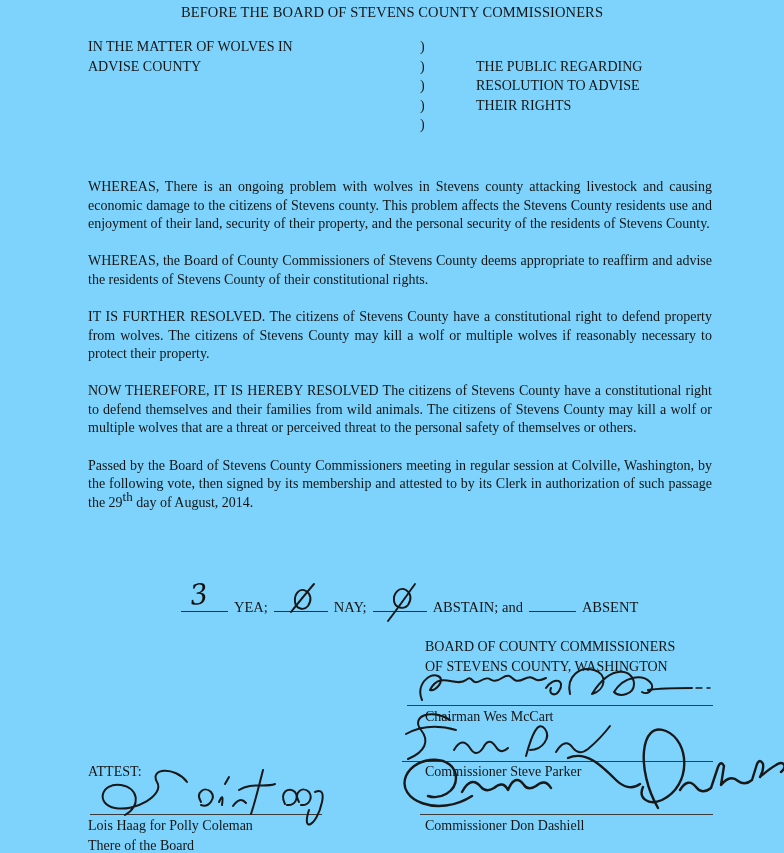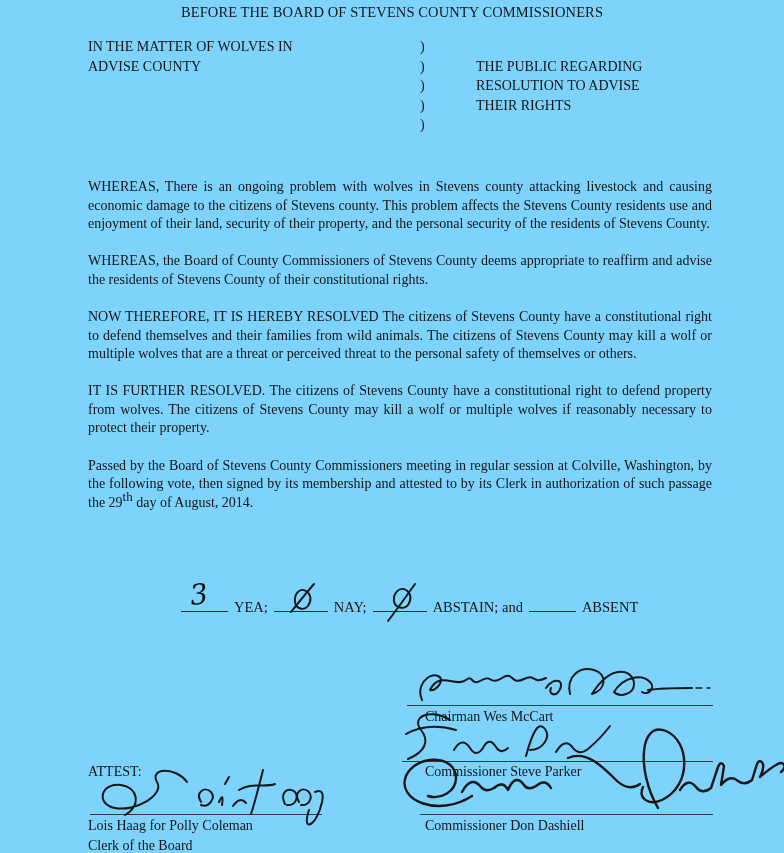--- a/index.html
+++ b/index.html
@@ -67,22 +67,22 @@
       <div>&nbsp;</div>
       <div>THE PUBLIC REGARDING</div>
       <div>RESOLUTION TO ADVISE</div>
       <div>THEIR RIGHTS</div>
     </div>
   </div>
 
   <div class="bodytext">
     <p class="para">WHEREAS, There is an ongoing problem with wolves in Stevens county attacking livestock and causing economic damage to the citizens of Stevens county. This problem affects the Stevens County residents use and enjoyment of their land, security of their property, and the personal security of the residents of Stevens County.</p>
     <p class="para">WHEREAS, the Board of County Commissioners of Stevens County deems appropriate to reaffirm and advise the residents of Stevens County of their constitutional rights.</p>
+    <p class="para">IT IS FURTHER RESOLVED. The citizens of Stevens County have a constitutional right to defend property from wolves. The citizens of Stevens County may kill a wolf or multiple wolves if reasonably necessary to protect their property.</p>
     <p class="para">NOW THEREFORE, IT IS HEREBY RESOLVED The citizens of Stevens County have a constitutional right to defend themselves and their families from wild animals. The citizens of Stevens County may kill a wolf or multiple wolves that are a threat or perceived threat to the personal safety of themselves or others.</p>
-    <p class="para">IT IS FURTHER RESOLVED. The citizens of Stevens County have a constitutional right to defend property from wolves. The citizens of Stevens County may kill a wolf or multiple wolves if reasonably necessary to protect their property.</p>
     <p class="para"><span>Passed by the Board of Stevens County Commissioners meeting in regular session at Colville, Washington, by the following vote, then signed by its membership and attested to by its Clerk in authorization of such passage the 29</span><sup>th</sup><span> day of August, 2014.</span></p>
   </div>
 
   <div class="vote-row">
     <span class="blank bw1">
         <span class="hw-three">3</span>
       </span>
     <span>YEA;</span>
     <span class="blank bw2">
       <svg class="zero-mark" width="30" height="32" viewBox="0 0 30 32">
@@ -99,20 +99,24 @@
           <path d="M20,7 C13,3 7,11 8,18 C9,25 18,27 22,22 C26,16 25,10 20,7"></path>
           <path d="M2,38 C12,25 21,12 29,1"></path>
         </g>
       </svg>
     </span>
     <span>ABSTAIN; and</span>
     <span class="blank bw3"></span>
     <span>ABSENT</span>
   </div>
 
+  <div class="board-block">
+    <div>BOARD OF COUNTY COMMISSIONERS</div>
+    <div>OF STEVENS COUNTY, WASHINGTON</div>
+  </div>
 
   <div class="sigline" style="left:407px;top:705px;width:306px;"></div>
   <div class="sigline" style="left:402px;top:761px;width:311px;"></div>
   <div class="sigline" style="left:420px;top:814px;width:293px;"></div>
   <div class="sigline" style="left:90px;top:814px;width:232px;"></div>
 
   <svg class="sig" style="left:408px;top:660px;" width="302" height="50" viewBox="0 0 302 50">
     <path d="M14,40 C8,26 20,12 30,16 C38,19 28,32 22,30 C32,10 48,28 58,20 C66,14 62,27 74,20 C84,14 82,26 94,18 C106,10 102,26 116,19 C128,13 124,25 138,18"></path>
     <path d="M138,28 C146,16 158,20 151,31 C147,37 140,34 143,28"></path>
     <path d="M162,34 C158,16 172,6 186,10 C200,14 198,30 184,34 C204,2 226,10 226,24 C226,34 212,38 206,32 C216,16 234,14 242,22 C248,28 240,36 234,32"></path>
@@ -140,15 +144,15 @@
   <div class="siglabel" style="left:425px;top:818px;">Commissioner Don Dashiell</div>
 
   <div class="siglabel" style="left:88px;top:764px;">ATTEST:</div>
   <svg class="sig" style="left:85px;top:762px;" width="255" height="78" viewBox="0 0 255 78">
     <path d="M102,20 C90,4 64,6 72,20 C80,33 50,50 30,46 C10,42 16,20 36,23 C54,26 56,44 40,53"></path>
     <path d="M116,40 C110,30 120,24 126,30 C131,36 124,46 116,43 M134,40 q5,-11 3,3 M140,22 l4,-7 M148,44 q7,-10 13,-3"></path>
     <path d="M178,8 C174,24 170,40 166,52 M154,28 C166,20 180,26 190,22"></path>
     <path d="M200,42 C194,30 204,24 210,30 C214,36 210,44 202,43 M214,40 C208,30 218,24 224,30 C228,36 224,44 216,43 M230,30 q10,-4 7,10 C232,64 216,72 224,48"></path>
   </svg>
   <div class="siglabel" style="left:88px;top:818px;text-align:center;">Lois Haag for Polly Coleman</div>
-  <div class="siglabel" style="left:88px;top:838px;">Clerk of the Board</div>
+  <div class="siglabel" style="left:88px;top:838px;">There of the Board</div>
 
 </div>
 
 </body></html>

